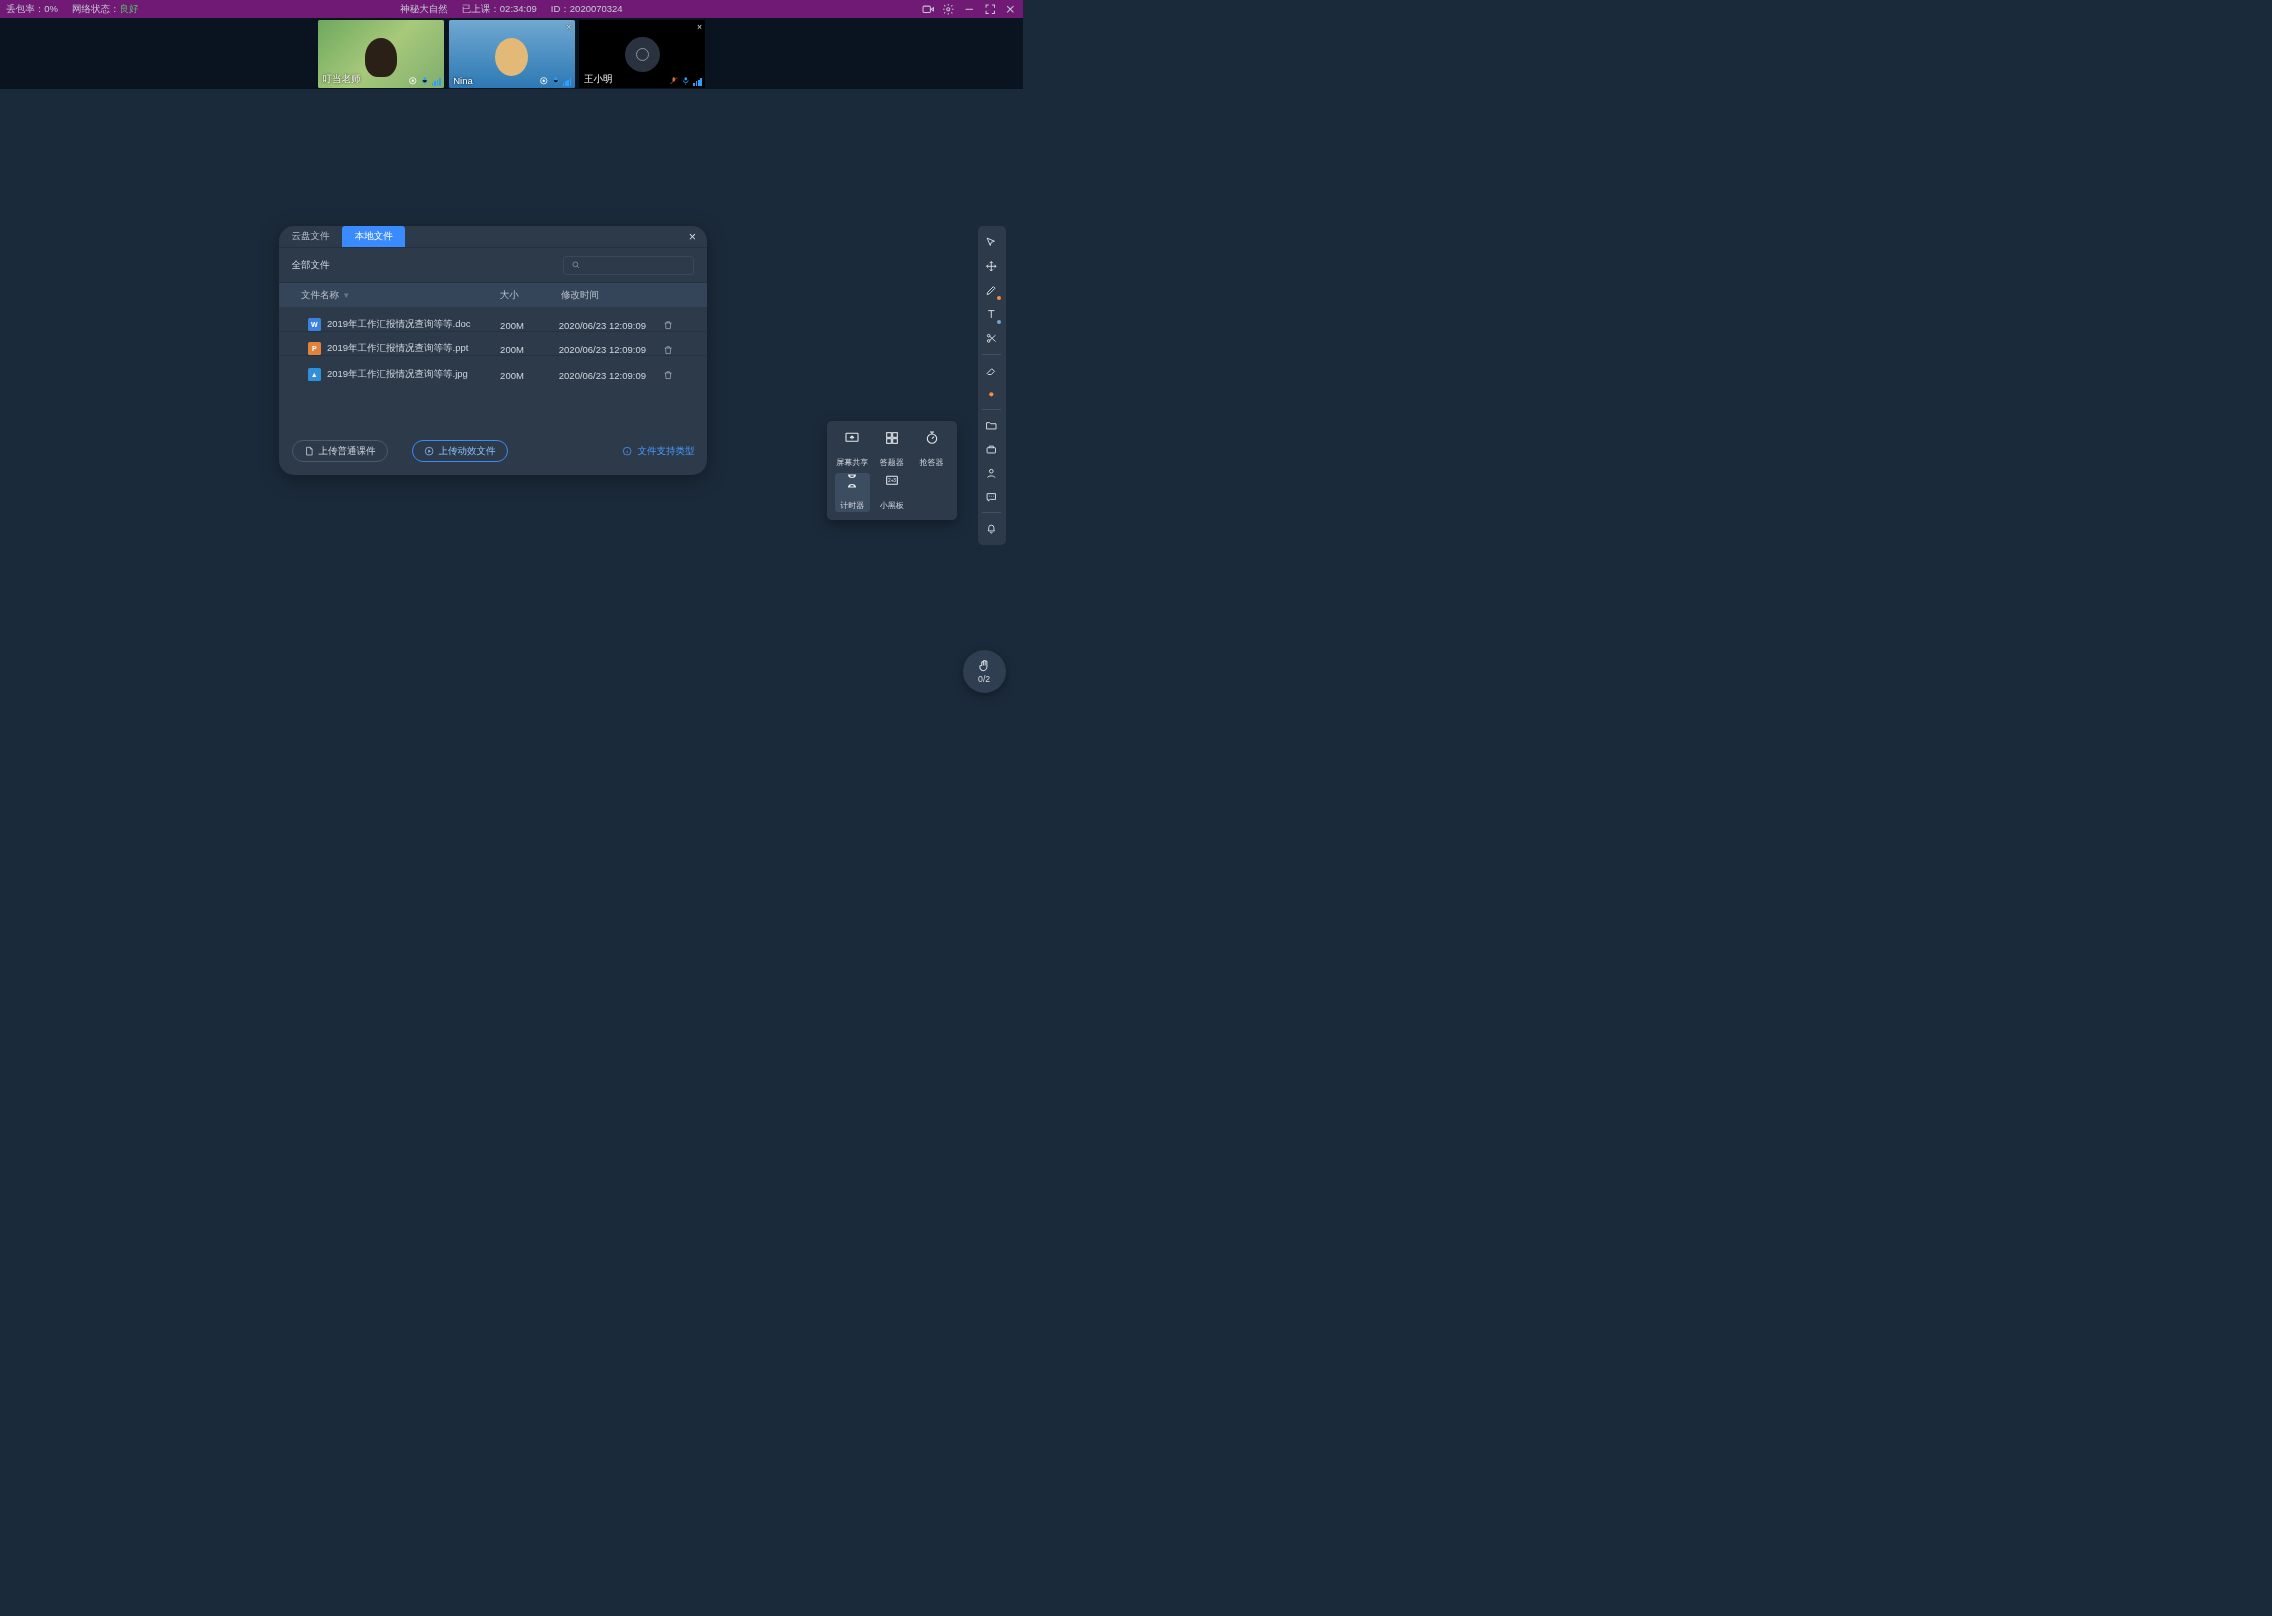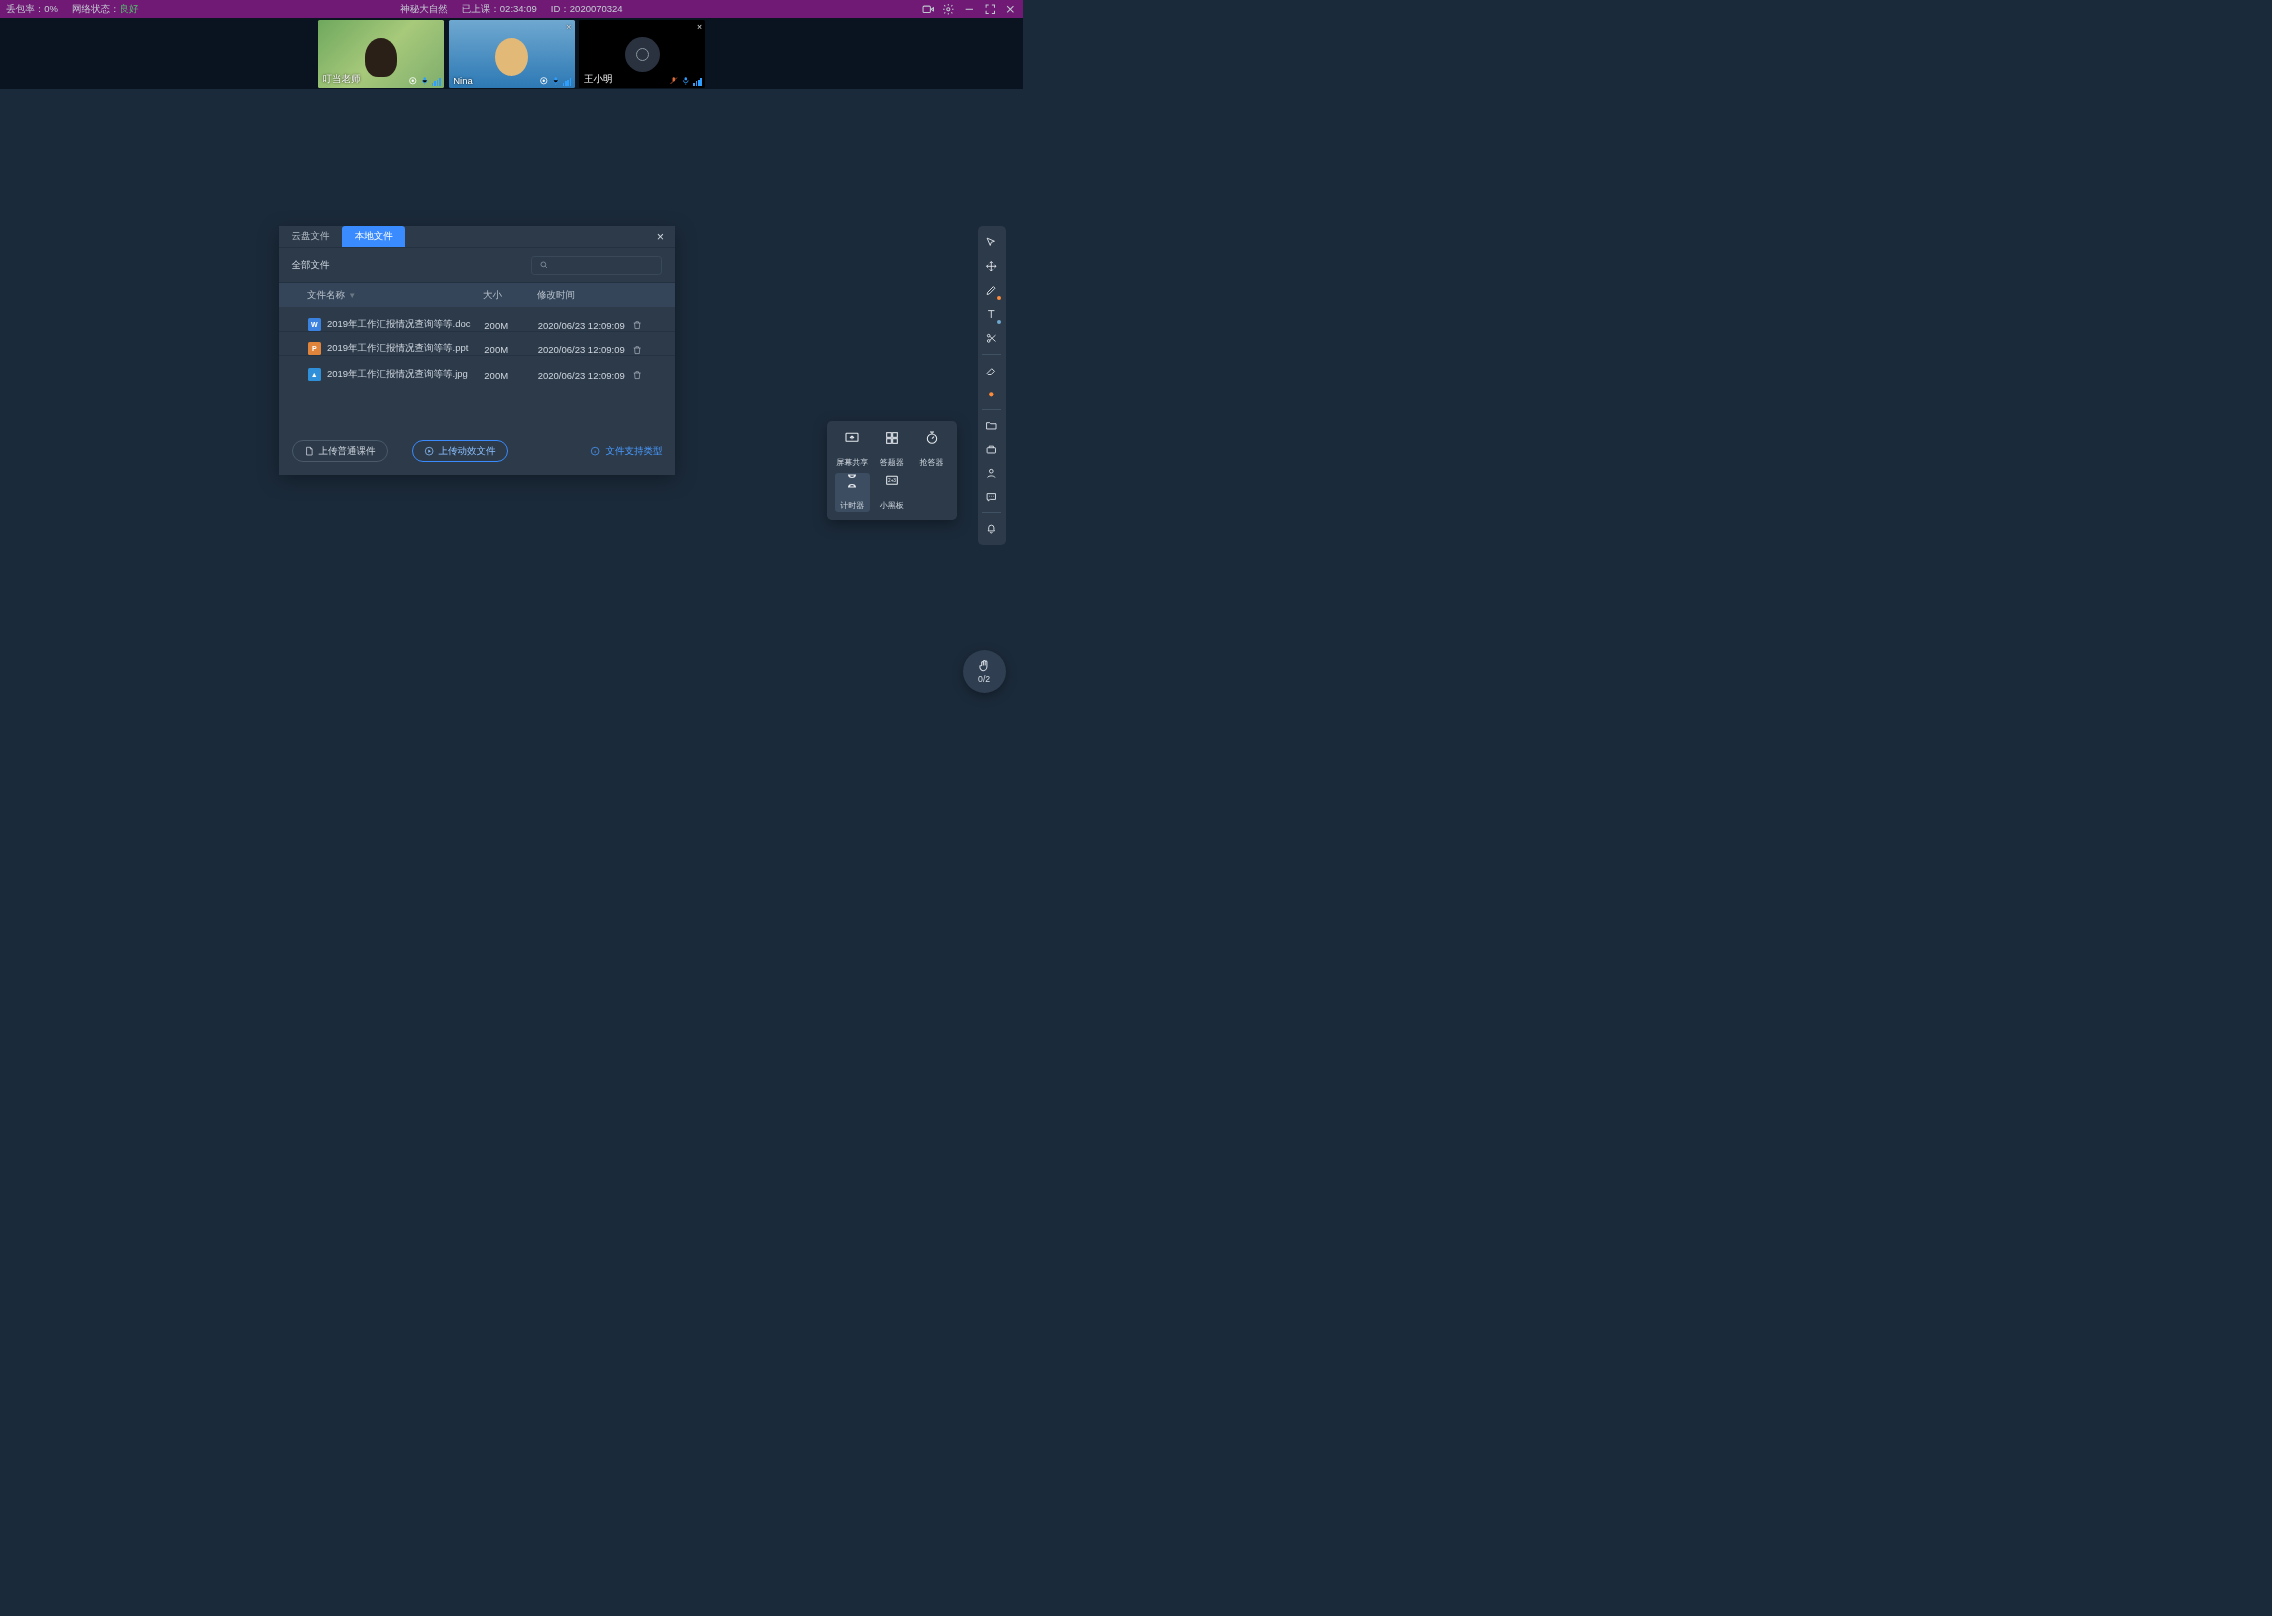--- a/index.html
+++ b/index.html
@@ -87,23 +87,23 @@
 
 .main {
   position:absolute;
   left:0; right:0; top:89px; bottom:0;
 }
 
 
 .dialog {
   position:absolute;
   left:279px; top:137px;
-  width:396px;
+  width:428px;
   background:#2c3a4a;
-  border-radius:0;
+  border-radius:15px;
   box-shadow:0 4.7px 19px rgba(0,0,0,.35);
   color:#cfd6de;
   font-size:9.5px;
 }
 .dlg-tabs {
   display:flex; align-items:center;
   height:22px;
   border-bottom:0.8px solid #243140;
 }
 .dlg-tab {
@@ -124,21 +124,21 @@
   width:131px; height:19px;
   border:0.8px solid #394959; border-radius:3.2px;
   display:flex; align-items:center; padding:0 6.3px;
   color:#8d98a4;
 }
 .dlg-filter .search svg { width:9.5px;height:9.5px;fill:none;stroke:#8d98a4;stroke-width:2;}
 .tbl-head {
   display:flex; align-items:center;
   height:24px;
   background:#34455a;
-  padding:0 28px;
+  padding:0 22px;
   font-size:9.5px; color:#b8c1ca;
 }
 .col-name{ width:205px; }
 .col-size{ width:63px; }
 .col-date{ width:106px; }
 .col-act { width:22px; text-align:center;}
 .tbl-body .row {
   display:flex; align-items:flex-end;
   height:24.5px; padding:0 29px;
   border-bottom:0.8px solid #253241;

